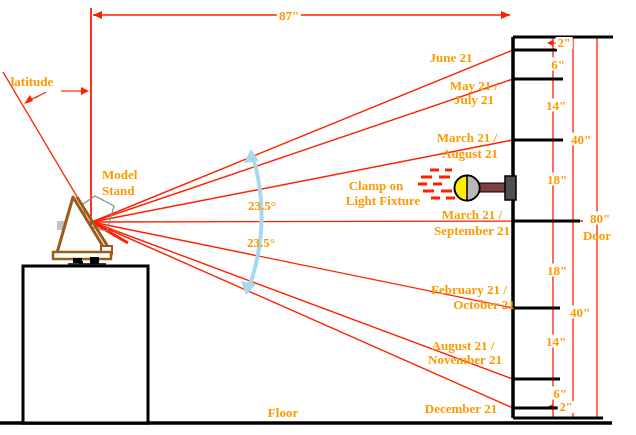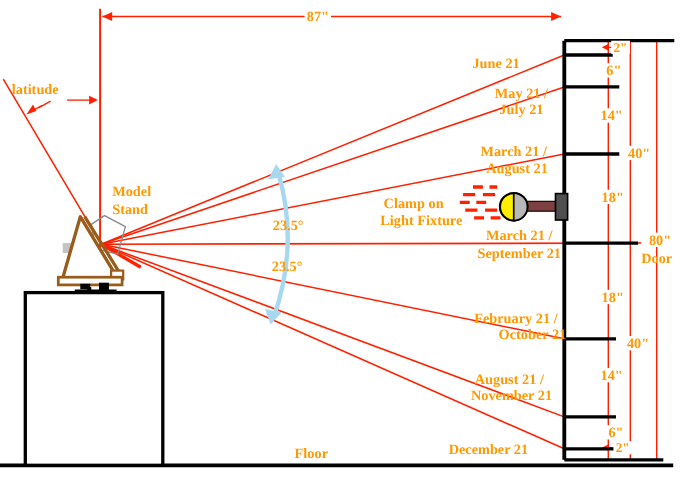--- a/index.html
+++ b/index.html
@@ -116,21 +116,21 @@
 <div class="lbl" style="left:474px;top:85px;">May 21 /</div>
 <div class="lbl" style="left:474px;top:99px;">July 21</div>
 <div class="lbl" style="left:467px;top:137px;">March 21 /</div>
 <div class="lbl" style="left:470px;top:153px;text-align:center;">August 21</div>
 <div class="lbl" style="left:472px;top:214px;">March 21 /</div>
 <div class="lbl" style="left:472px;top:230px;">September 21</div>
 <div class="lbl" style="left:469px;top:289px;">February 21 /</div>
 <div class="lbl" style="left:462px;top:304px;margin-left:22px;">October 21</div>
 <div class="lbl" style="left:463px;top:345px;">August 21 /</div>
 <div class="lbl" style="left:465px;top:359px;">November 21</div>
-<div class="lbl" style="left:444px;top:408px;">December 21</div>
+<div class="lbl" style="left:461px;top:408px;">December 21</div>
 
 <div class="lbl wbg sm" style="left:564px;top:43px;">2"</div>
 <div class="lbl wbg" style="left:558px;top:64px;">6"</div>
 <div class="lbl wbg" style="left:556px;top:105px;">14"</div>
 <div class="lbl wbg" style="left:581px;top:139px;">40"</div>
 <div class="lbl wbg" style="left:557px;top:179px;">18"</div>
 <div class="lbl wbg" style="left:600px;top:218px;">80"</div>
 <div class="lbl" style="left:597px;top:235px;">Door</div>
 <div class="lbl wbg" style="left:557px;top:270px;">18"</div>
 <div class="lbl wbg" style="left:580px;top:312px;">40"</div>

